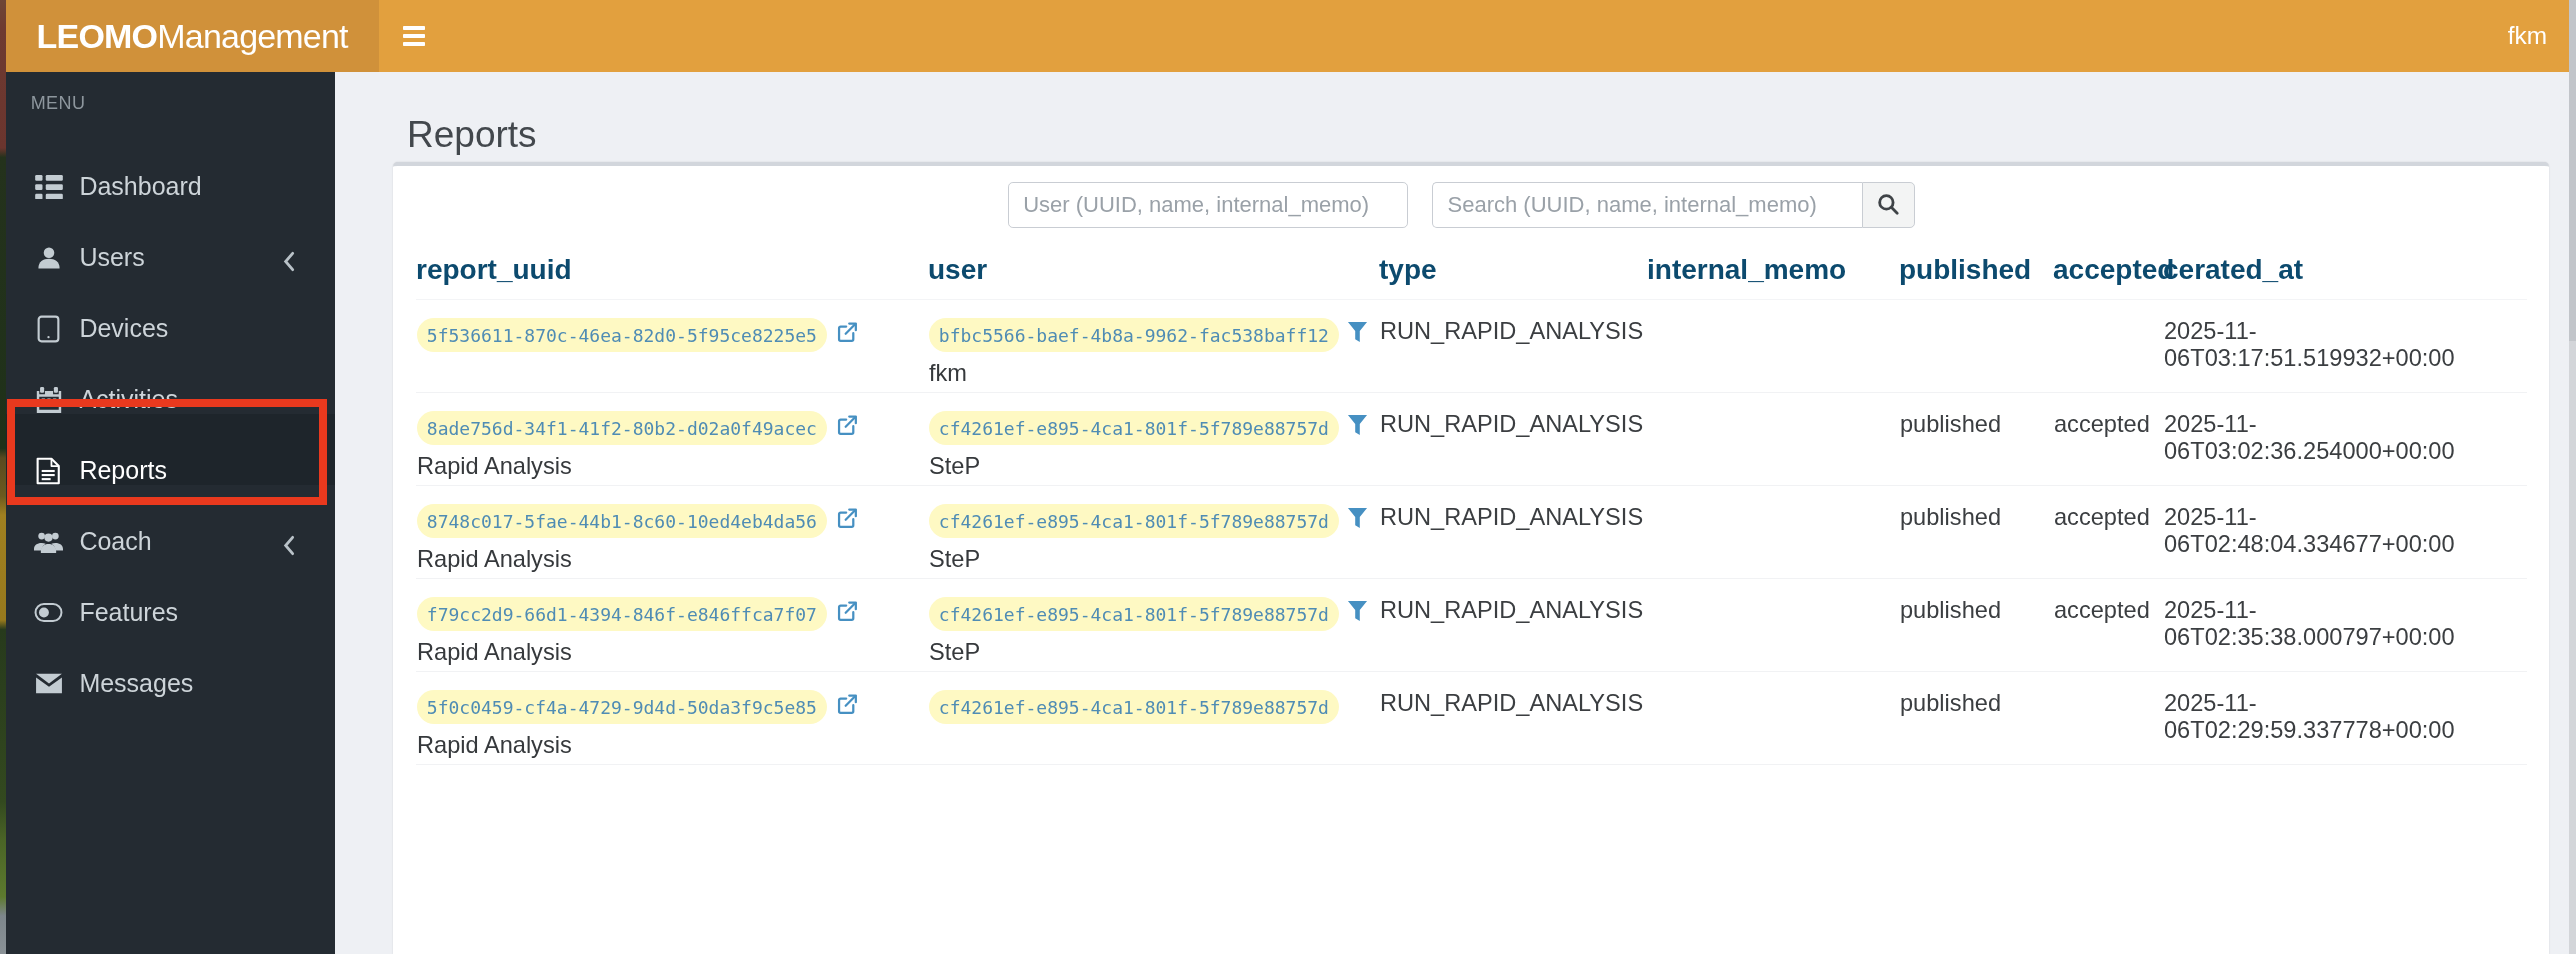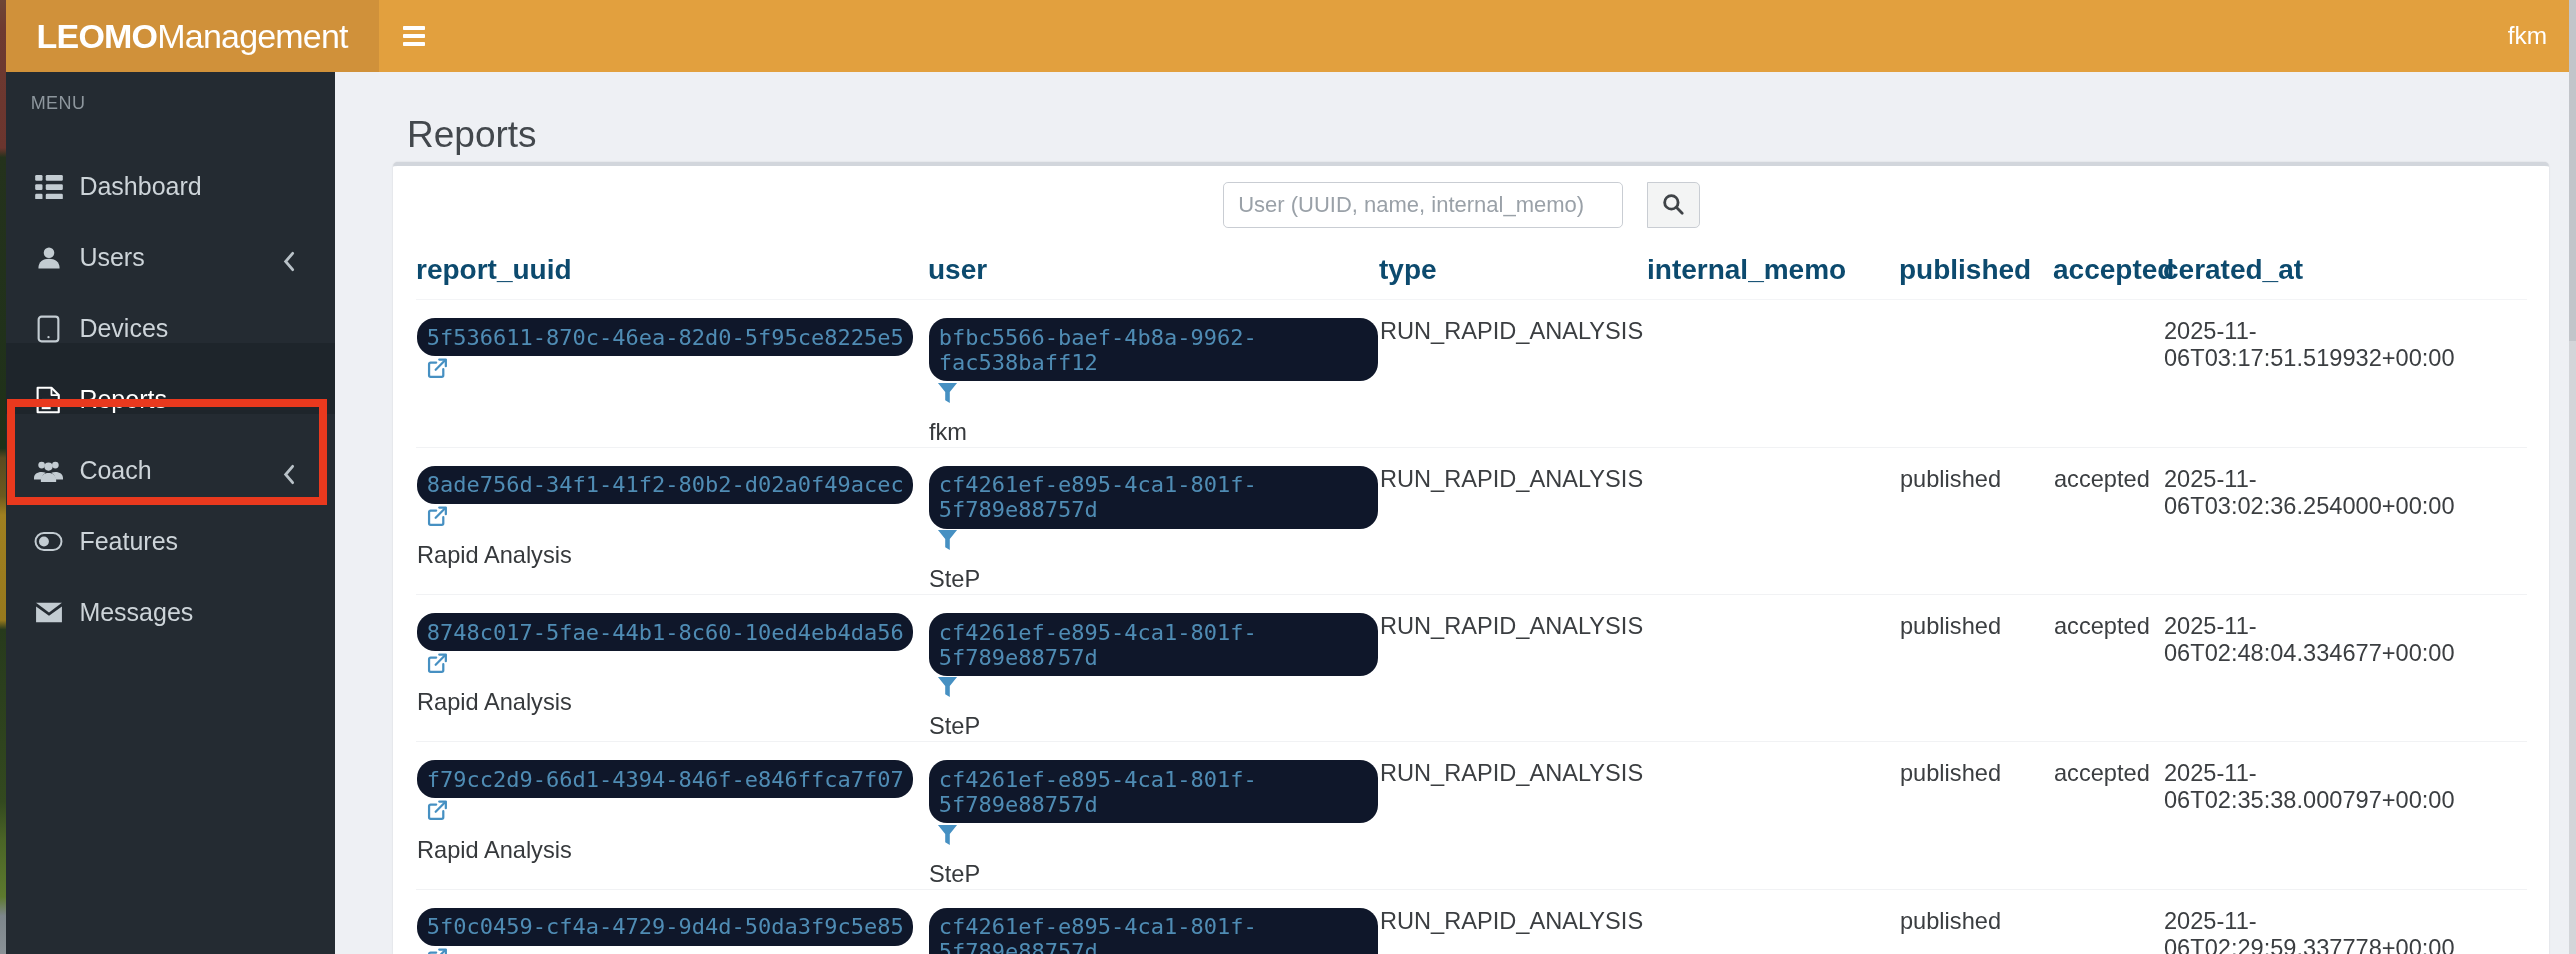--- a/index.html
+++ b/index.html
@@ -62,22 +62,22 @@
 
   
   table.report-table{border-collapse:collapse;table-layout:fixed;
     width:2111px;margin:11.4px 23px 0 23px;}
   col.c-report{width:512px;} col.c-user{width:451px;} col.c-type{width:268px;}
   col.c-memo{width:252px;} col.c-pub{width:154px;} col.c-acc{width:110px;} col.c-created{width:364px;}
   th{font-size:28px;font-weight:700;color:#0c4a6e;text-align:left;
     padding:14.6px 0 13px 0;border-bottom:1.6px solid #f3f4f6;}
   td{height:93px;vertical-align:top;padding-top:18px;border-bottom:0.8px solid #f1f2f4;
     font-size:23.6px;color:#3b3e41;}
-  .chip{display:inline-block;font-family:"DejaVu Sans Mono",monospace;font-size:22px;
-    color:#4f8cb4;background:#0f172a;border-radius:18px;padding:6.5px 9.8px;cursor:pointer;}
+  .chip{display:inline-block;font-family:"DejaVu Sans Mono",monospace;font-size:18px;
+    color:#4f8cb4;background:#fef9c3;border-radius:18px;padding:6.5px 9.8px;cursor:pointer;}
   .cell-icon{display:inline-block;vertical-align:middle;margin-left:8.1px;cursor:pointer;}
   .sub-label{margin-top:8.1px;font-size:23.6px;color:#36393c;}
 
   
   .scrollbar{position:absolute;right:0;top:0;width:7.3px;height:954px;background:#d3d5d9;z-index:60;}
   .scrollbar .thumb{position:absolute;top:0;width:7.3px;height:341px;background:#c2c5ca;}
 </style>
 </head>
 <body>
 
@@ -135,20 +135,31 @@
     <span class="mi-icon">
           <svg width="23" height="28" viewBox="0 0 28 34" fill="none" stroke="currentColor" stroke-width="2.6">
             <rect x="2" y="2" width="24" height="30" rx="3.5"></rect>
             <circle cx="14" cy="27" r="1.4" fill="currentColor" stroke="none"></circle>
           </svg>
         </span>
     <span class="mi-label">Devices</span>
 
   </div>
 
+  <div class="menu-item">
+    <span class="mi-icon">
+          <svg width="26" height="26" viewBox="0 0 32 32" fill="currentColor">
+            <rect x="5" y="0" width="5" height="7" rx="1.5"></rect>
+            <rect x="22" y="0" width="5" height="7" rx="1.5"></rect>
+            <path d="M1 5h3v4h7V5h10v4h7V5h3v27H1zM4 12v16h24V12zM7 14h4v3H7zm7 0h4v3h-4zm7 0h4v3h-4zM7 20h4v3H7zm7 0h4v3h-4zm7 0h4v3h-4z"></path>
+          </svg>
+        </span>
+    <span class="mi-label">Activities</span>
+
+  </div>
 
   <div class="menu-item active">
     <span class="mi-icon">
           <svg width="24.4" height="28" viewBox="0 0 30 34" fill="none" stroke="currentColor" stroke-width="2.6" stroke-linejoin="round">
             <path d="M2 2h17l9 9v21H2z"></path>
             <path d="M19 2v9h9" stroke-width="2.2"></path>
             <line x1="7" y1="17" x2="23" y2="17"></line>
             <line x1="7" y1="22" x2="23" y2="22"></line>
             <line x1="7" y1="27" x2="18" y2="27"></line>
           </svg>
@@ -201,20 +212,21 @@
 
 <div class="annotation-rect"></div>
 
 <main class="main">
   <h1 class="page-title">Reports</h1>
 
   <section class="panel">
     <div class="filters">
       <input class="input user-filter" placeholder="User (UUID, name, internal_memo)" style="">
       <div class="search-group">
+        <input class="input" placeholder="Search (UUID, name, internal_memo)" style="">
         <button class="search-btn">
           <span>
             <svg width="26" height="26" viewBox="0 0 24 24" fill="none" stroke="#3f4347" stroke-width="2.6" stroke-linecap="round">
               <circle cx="10.5" cy="10.5" r="6.2"></circle>
                 <line x1="15.3" y1="15.3" x2="20.5" y2="20.5"></line>
             </svg>
           </span>
         </button>
       </div>
     </div>

